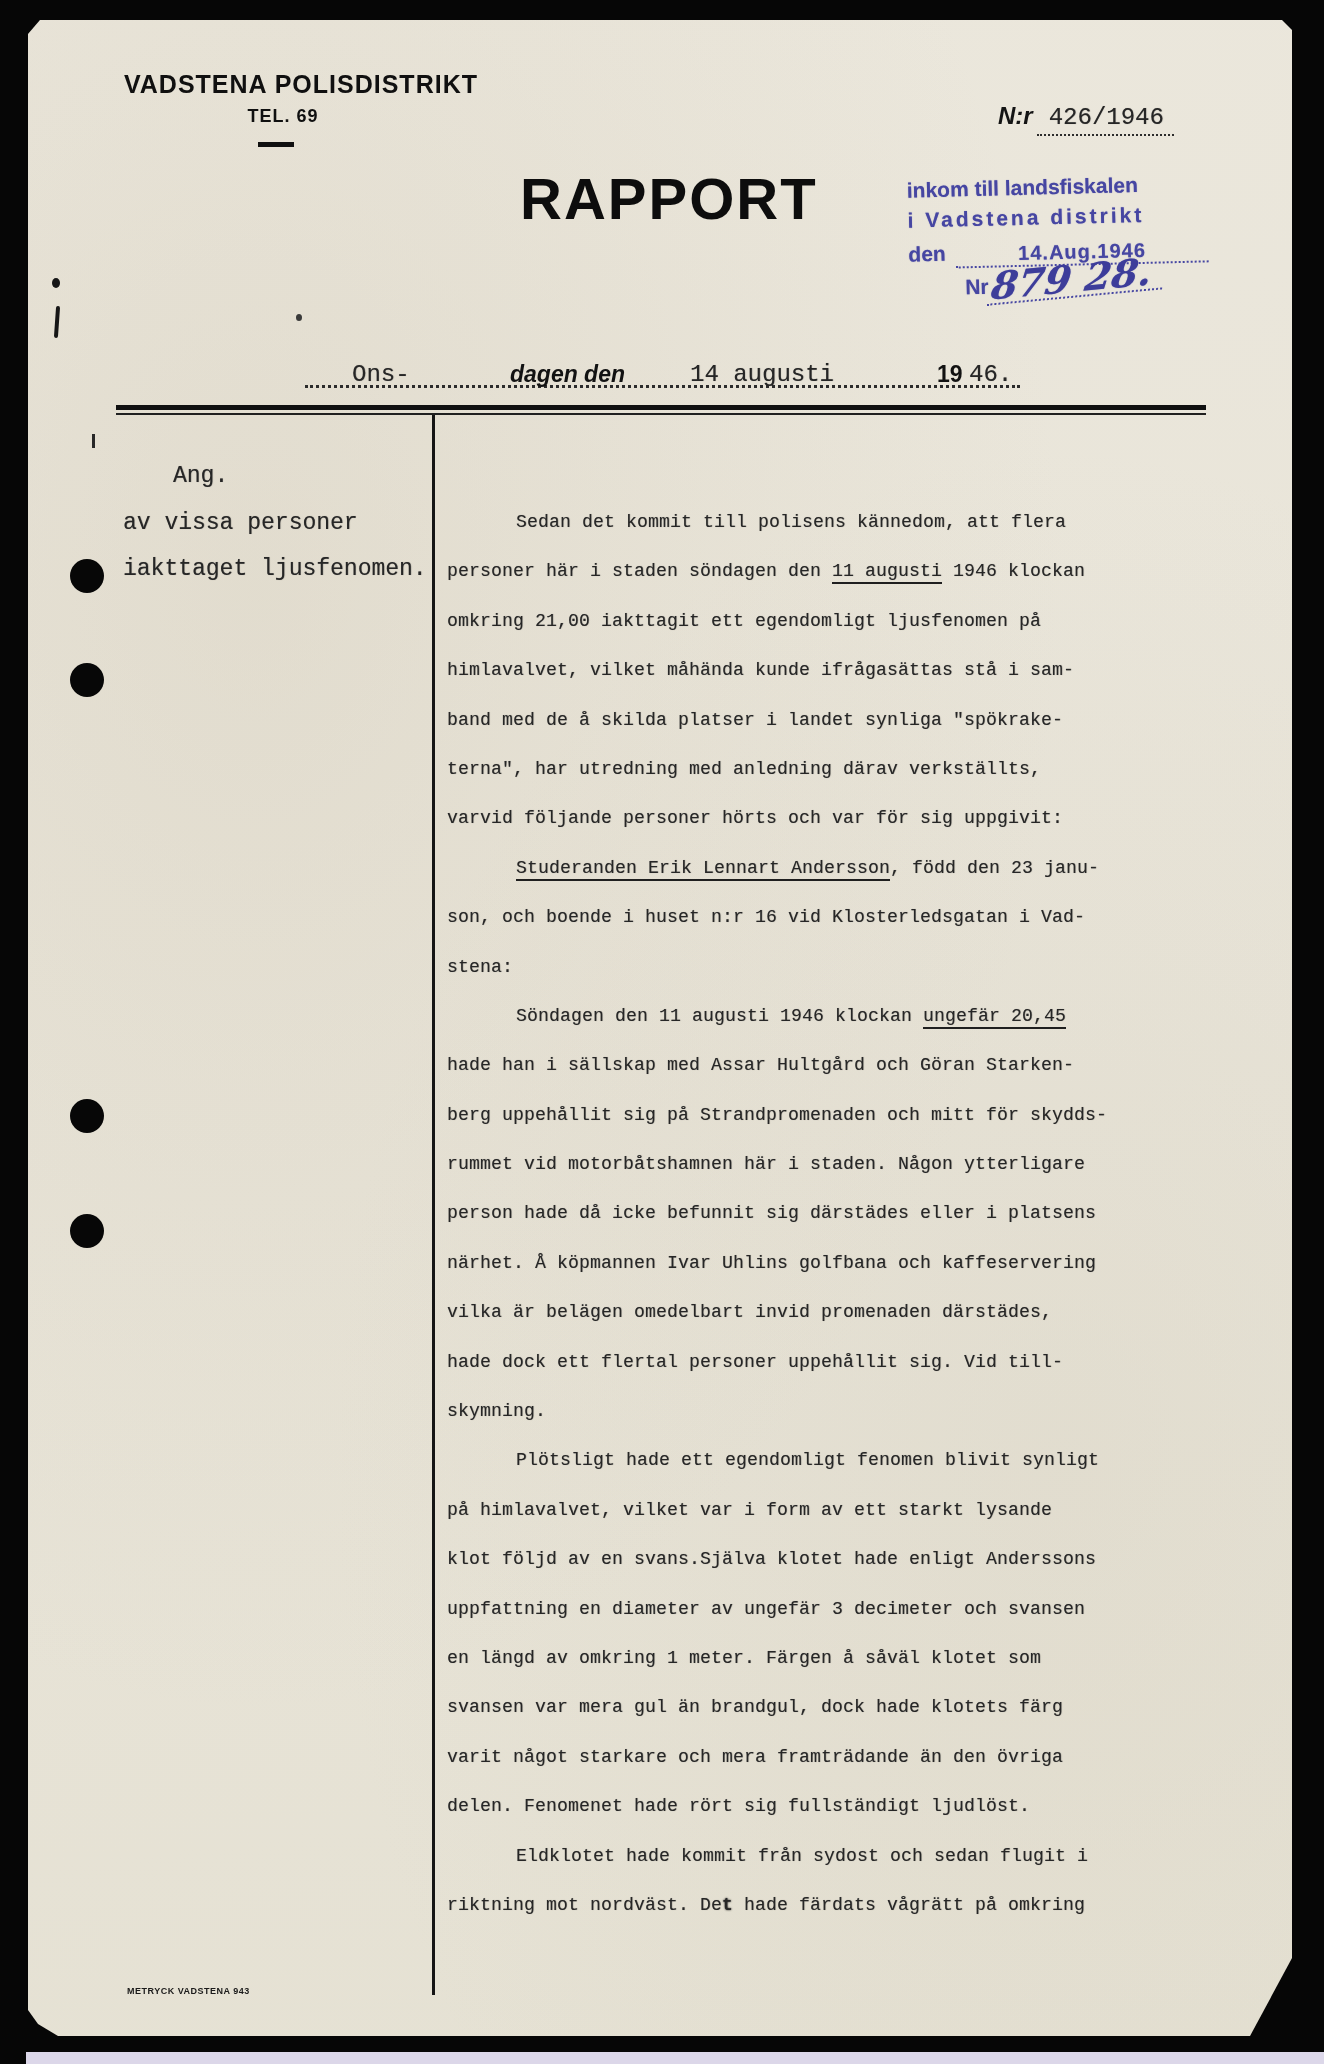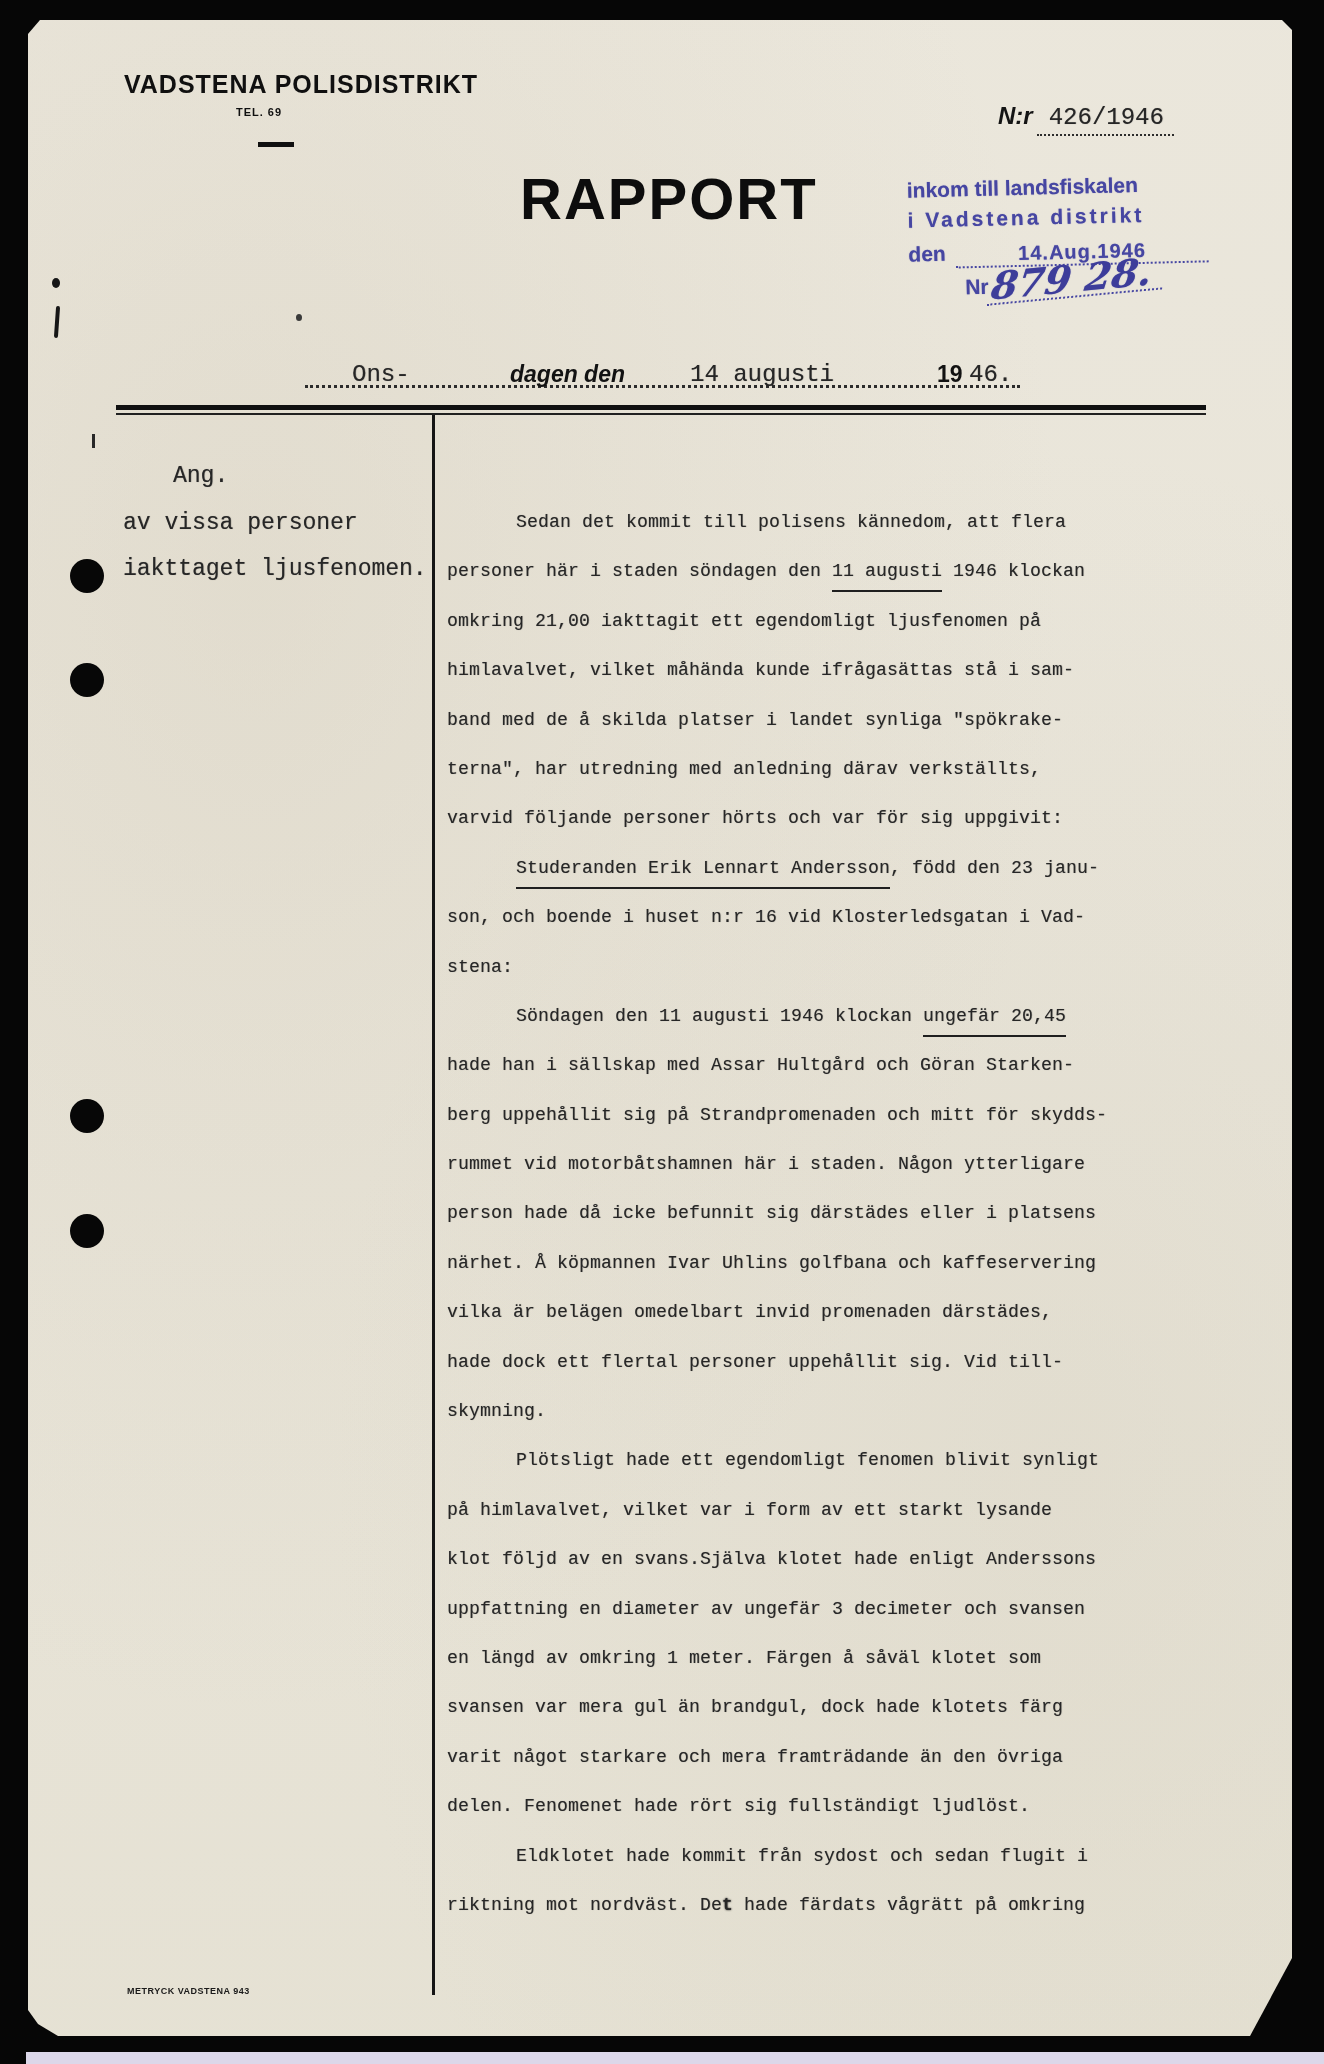--- a/index.html
+++ b/index.html
@@ -12,22 +12,22 @@
            linear-gradient(173deg,#ebe7dc 0%,#e8e4d8 55%,#e5e1d3 100%);
          clip-path:polygon(12px 0, calc(100% - 10px) 0, 100% 10px,
                            100% calc(100% - 78px), calc(100% - 42px) 100%,
                            30px 100%, 10px calc(100% - 12px), 0 calc(100% - 26px), 0 14px);
          overflow:hidden;}
   .typed{font-family:"Liberation Mono",monospace;color:#262626;
          text-shadow:.4px .4px .7px rgba(40,40,40,.45);}
   
   .org{position:absolute;left:96px;top:50px;font-weight:700;font-size:25px;
        letter-spacing:1px;color:#101010;}
-  .tel{position:absolute;left:84px;top:86px;width:294px;text-align:center;
-       font-weight:700;font-size:11px;letter-spacing:1px;color:#101010;}
+  .tel{position:absolute;left:108px;top:86px;width:294px;text-align:center;
+       font-weight:700;font-size:18px;letter-spacing:1px;color:#101010;}
   .hdash{position:absolute;left:230px;top:122px;width:36px;height:5px;background:#101010;}
   .nrline{position:absolute;left:970px;top:82px;}
   .nrlabel{font-style:italic;font-weight:700;font-size:24px;color:#141414;}
   .nrdots{display:inline-block;border-bottom:2px dotted #2c2c2c;padding:0 10px 3px 12px;
           margin-left:4px;font-size:24px;}
   .title{position:absolute;left:492px;top:145px;font-weight:700;font-size:58px;
          letter-spacing:2px;color:#0d0d0d;}
   
   .stamp{position:absolute;left:880px;top:152px;width:300px;color:#4646a2;
          transform:rotate(-1.4deg);font-weight:700;font-size:21px;line-height:30px;
@@ -58,21 +58,21 @@
                color:#262626;text-shadow:.4px .4px .7px rgba(40,40,40,.45);white-space:nowrap;}
   .subj1{left:145px;top:443px;}
   .subj2{left:95px;top:490px;}
   .subj3{left:95px;top:536px;}
   
   .body{position:absolute;left:419px;top:478px;width:845px;
         font-family:"Liberation Mono",monospace;font-size:18px;line-height:49.4px;
         letter-spacing:.2px;color:#262626;text-shadow:.4px .4px .7px rgba(40,40,40,.45);}
   .bline{height:49.4px;white-space:pre;}
   .bline.indent{padding-left:69px;}
-  .u{border-bottom:2.5px solid #1f1f1f;padding-bottom:9px;}
+  .u{border-bottom:2.5px solid #1f1f1f;padding-bottom:1px;}
   .b{font-weight:700;text-shadow:0 0 2px #111;}
   
   .hole{position:absolute;left:42px;width:34px;height:34px;border-radius:50%;background:#070707;}
   .hole1{top:539px;} .hole2{top:643px;} .hole3{top:1079px;} .hole4{top:1194px;}
   .mark{position:absolute;background:#161616;}
   .m1{left:24px;top:258px;width:8px;height:10px;border-radius:50%;}
   .m2{left:27px;top:286px;width:4px;height:32px;border-radius:2px;transform:rotate(4deg);}
   .m3{left:268px;top:294px;width:6px;height:7px;border-radius:50%;background:#3a3a3a;}
   .m4{left:64px;top:414px;width:3px;height:14px;background:#282828;}
   .imprint{position:absolute;left:99px;top:1966px;font-weight:700;font-size:9px;

